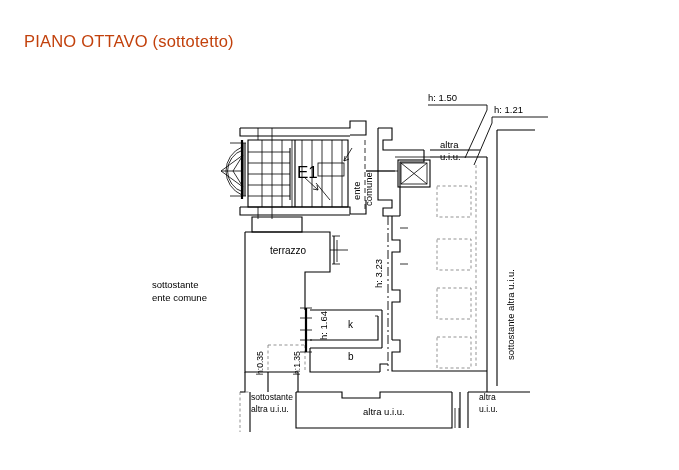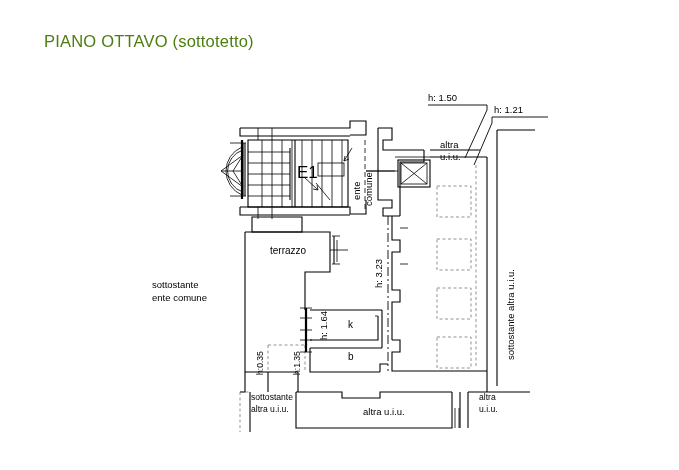--- a/index.html
+++ b/index.html
@@ -12,24 +12,23 @@
     height: 470px;
     position: relative;
     overflow: hidden;
     font-family: "Liberation Sans", sans-serif;
   }
   #plan-title {
     position: absolute;
     left: 24px;
     top: 32px;
     font-size: 16.5px;
-    color: #4d7c0f;
+    color: #c2410c;
     letter-spacing: 0.2px;
     white-space: nowrap;
-    margin-left: 20px;
   }
   #floor-plan-svg {
     position: absolute;
     left: 0;
     top: 0;
     width: 679px;
     height: 470px;
   }
   .wall        { fill: none; stroke: #000000; stroke-width: 1.1; }
   .wall-thin   { fill: none; stroke: #000000; stroke-width: 0.8; }

